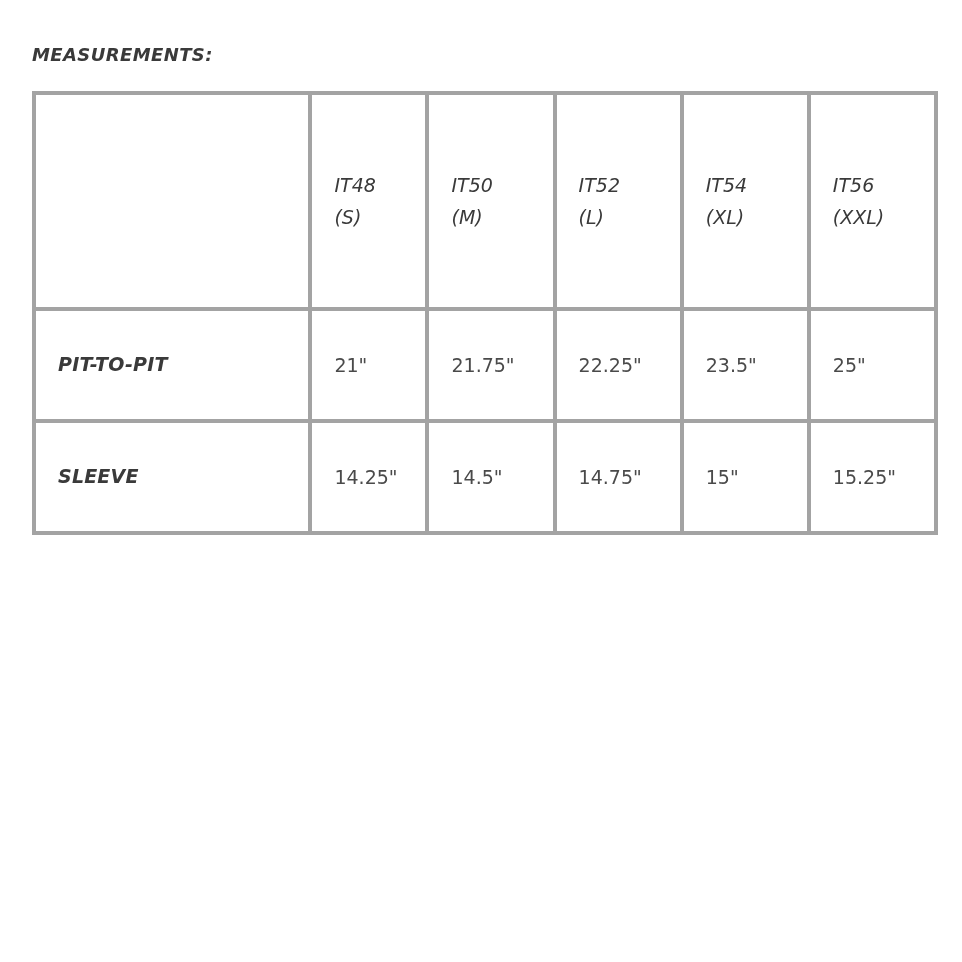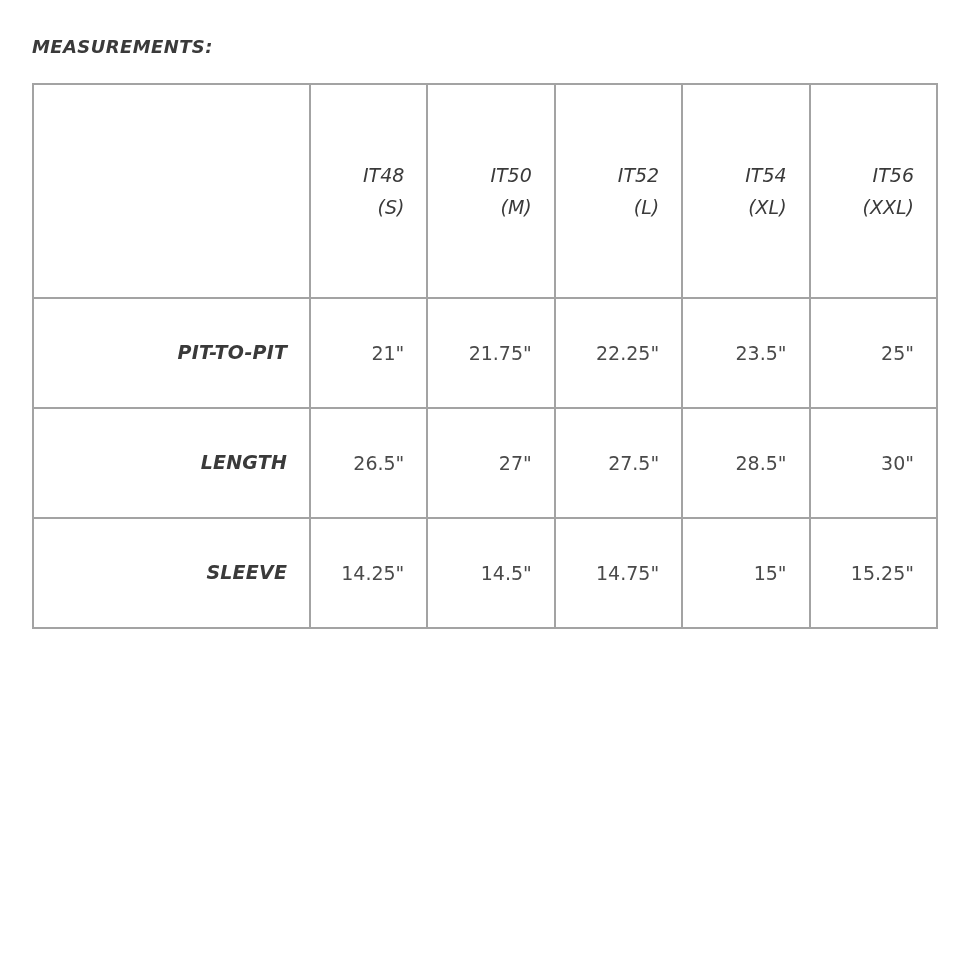--- a/index.html
+++ b/index.html
@@ -11,40 +11,40 @@
     height: 962px;
     background: #ffffff;
     font-family: "DejaVu Sans", sans-serif;
     color: #3a3a3a;
     -webkit-font-smoothing: antialiased;
   }
   .page {
     box-sizing: border-box;
     width: 764px;
     height: 962px;
-    padding: 30px 24px 0 32px;
+    padding: 38px 24px 0 32px;
   }
   .heading {
     font-size: 18px;
     font-weight: bold;
     font-style: italic;
     letter-spacing: 0.4px;
     color: #3a3a3a;
     margin: 6px 0 26px 0;
   }
   table.size-table {
     border-collapse: collapse;
     width: 906px;
     table-layout: fixed;
   }
   table.size-table td, table.size-table th {
-    border: 2px solid #a3a3a3;
+    border: 4px solid #a3a3a3;
     vertical-align: middle;
     padding: 0 22px;
-    text-align: right;
+    text-align: left;
     font-weight: normal;
     color: #3a3a3a;
   }
   col.c-label { width: 274px; }
   col.c-size  { width: 116px; }
   col.c-size-w { width: 126px; }
 
   thead th {
     height: 212px;
     font-size: 19px;
@@ -117,28 +117,20 @@
     <tbody>
       <tr>
         <td class="row-label">PIT-TO-PIT</td>
         <td class="value">21"</td>
         <td class="value">21.75"</td>
         <td class="value">22.25"</td>
         <td class="value">23.5"</td>
         <td class="value">25"</td>
       </tr>
       <tr>
-        <td class="row-label">LENGTH</td>
-        <td class="value">26.5"</td>
-        <td class="value">27"</td>
-        <td class="value">27.5"</td>
-        <td class="value">28.5"</td>
-        <td class="value">30"</td>
-      </tr>
-      <tr>
         <td class="row-label">SLEEVE</td>
         <td class="value">14.25"</td>
         <td class="value">14.5"</td>
         <td class="value">14.75"</td>
         <td class="value">15"</td>
         <td class="value">15.25"</td>
       </tr>
     </tbody>
   </table>
 

